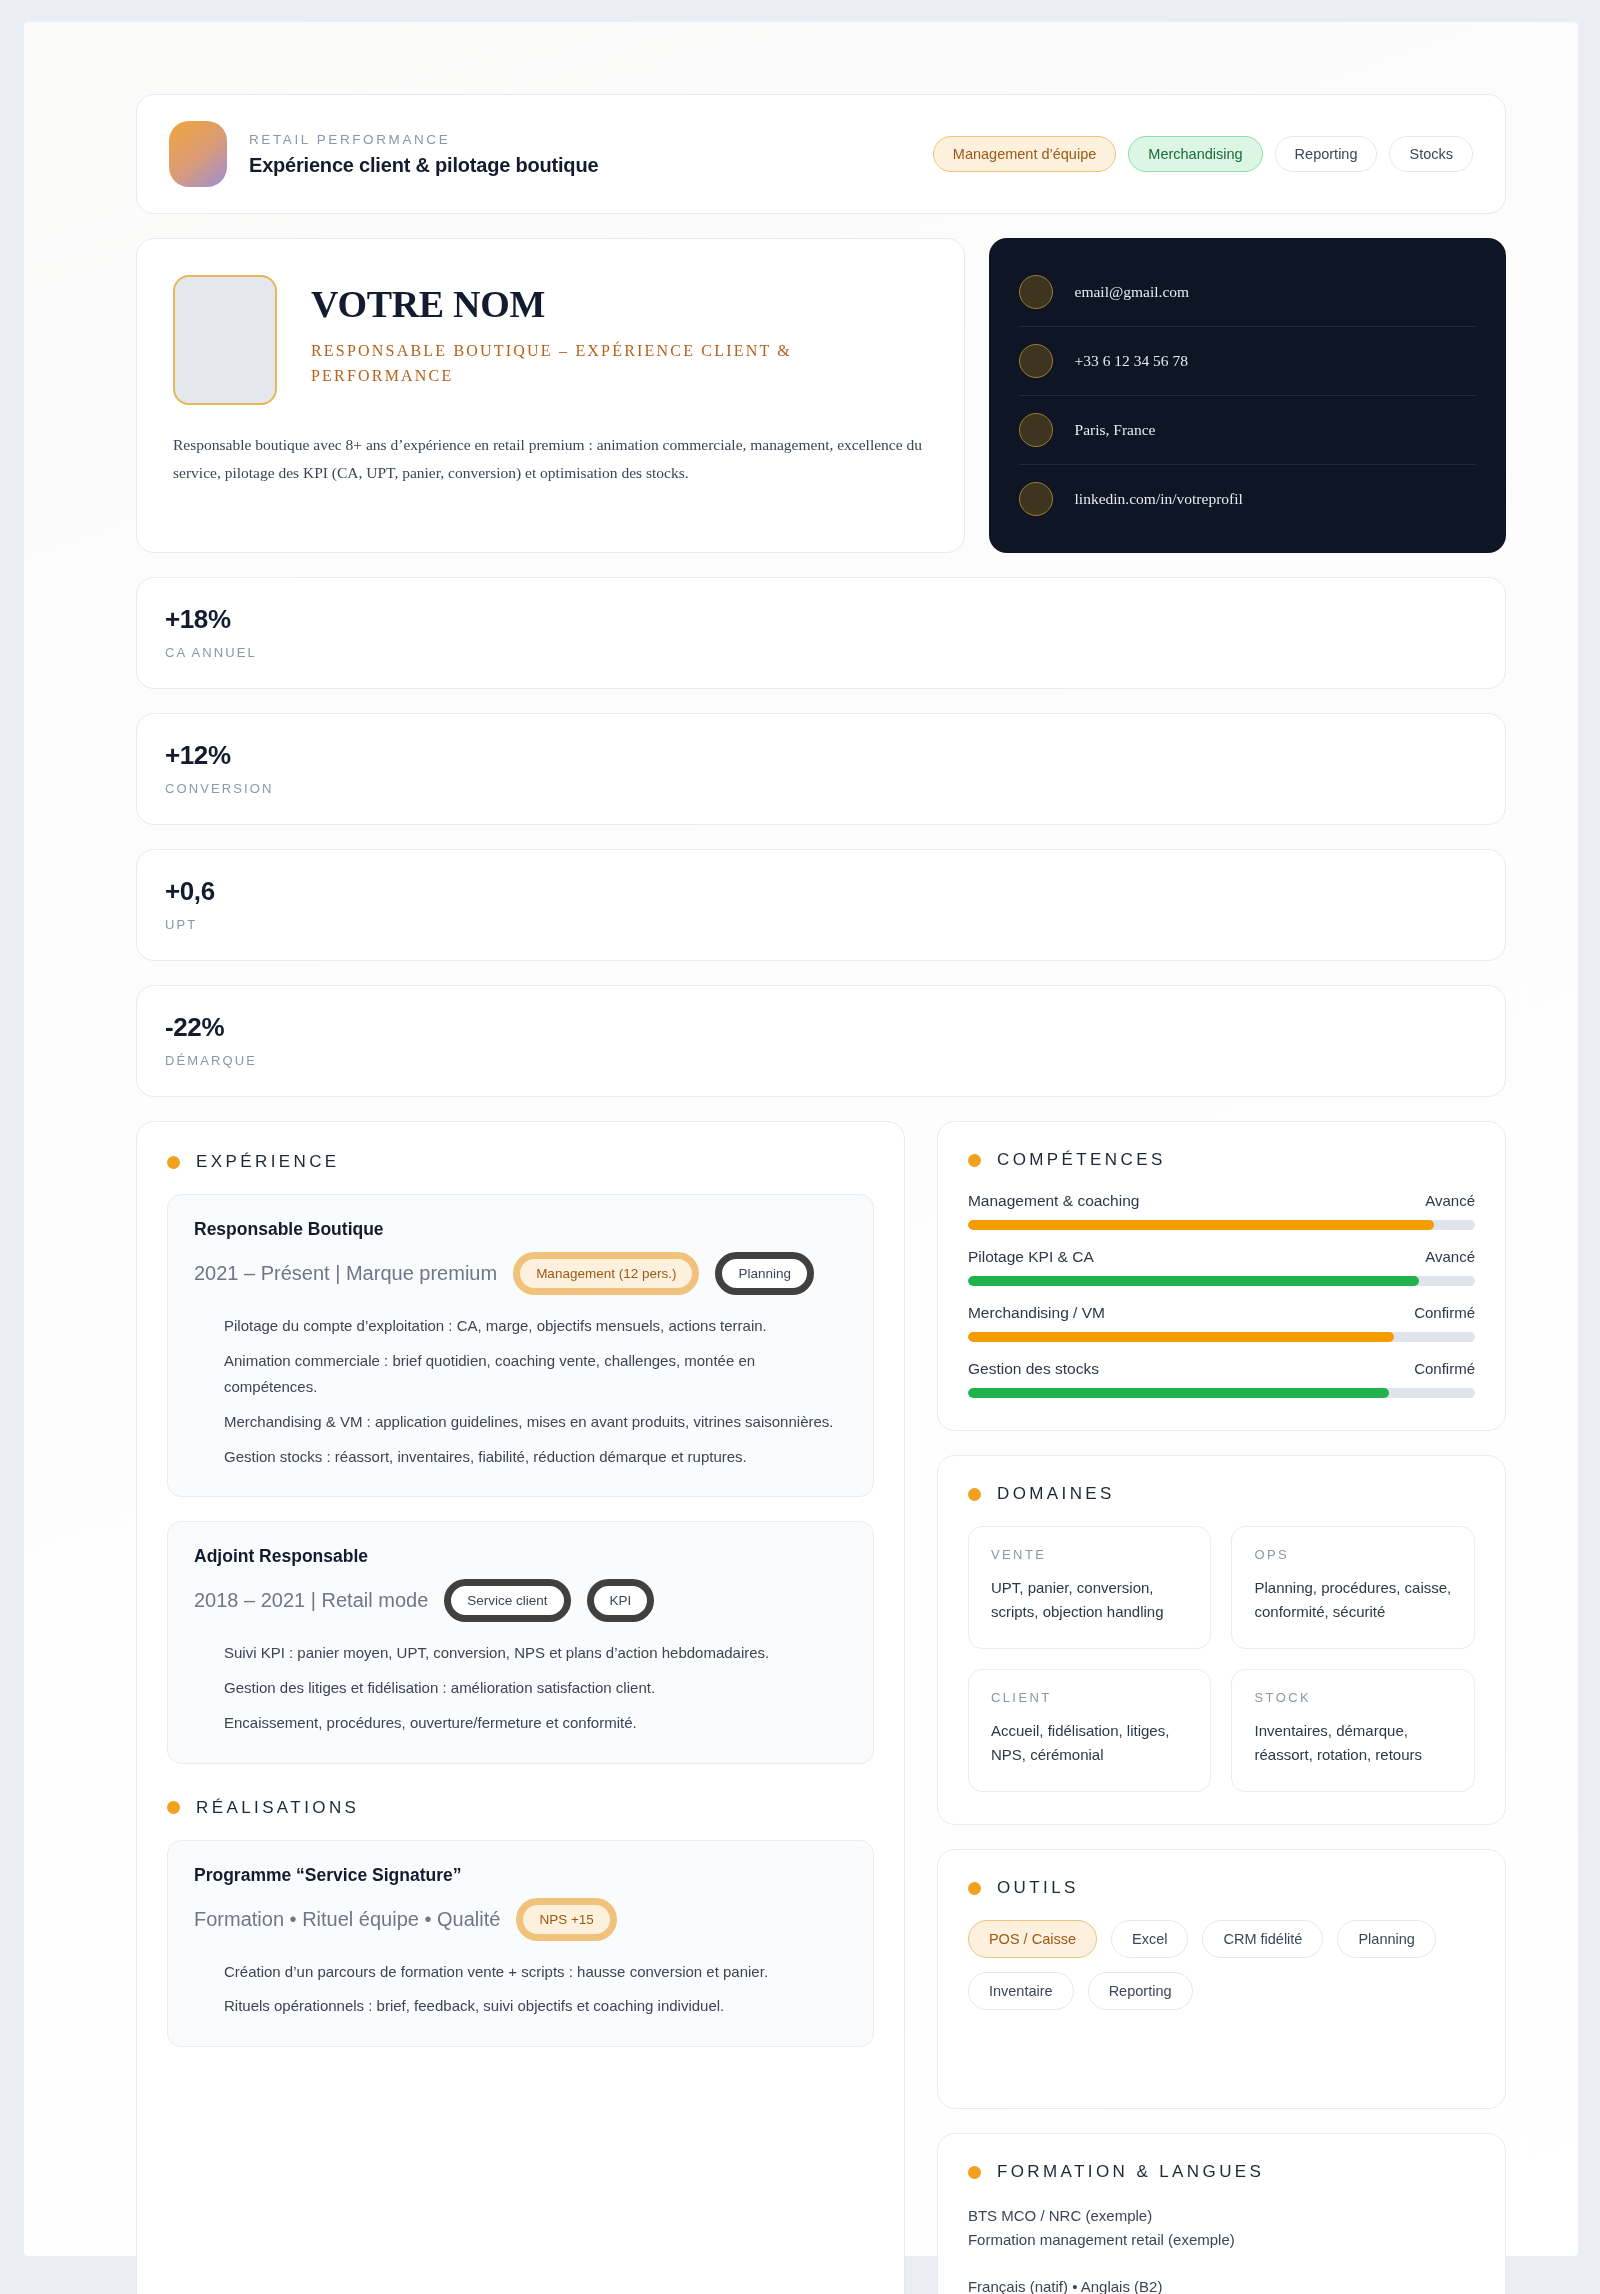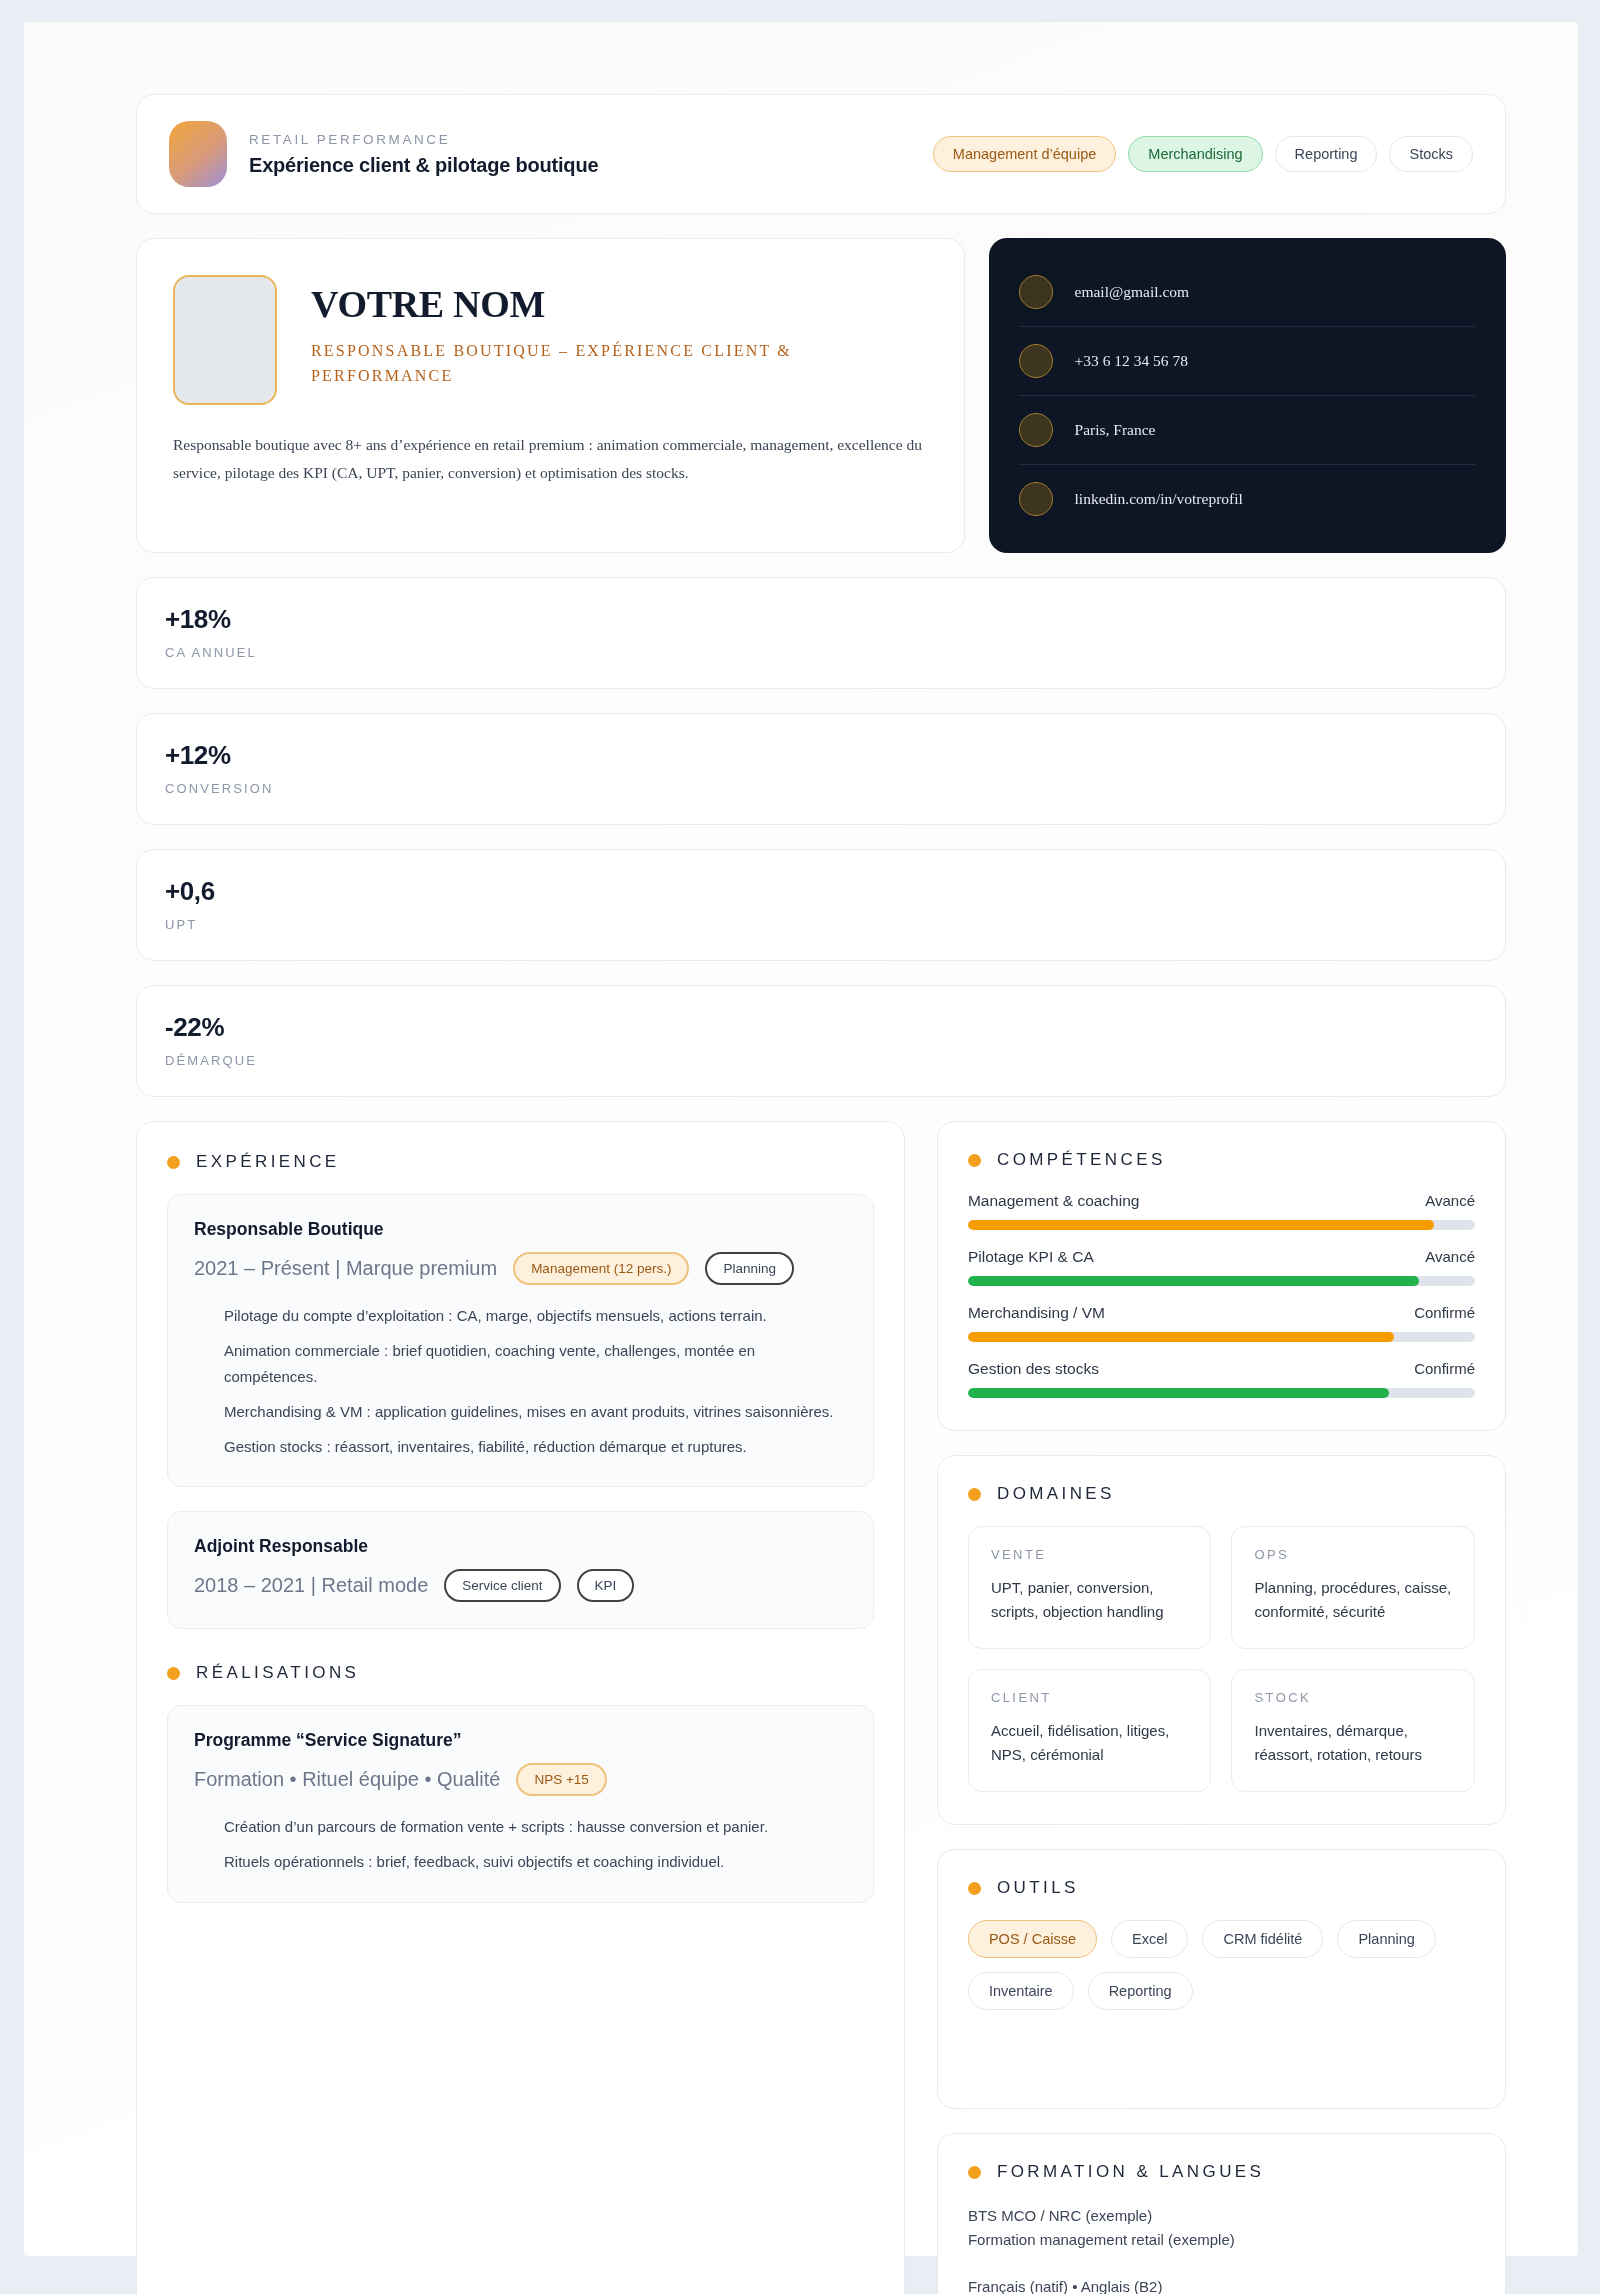--- a/index.html
+++ b/index.html
@@ -168,21 +168,21 @@
   .metarow {
     display: flex;
     align-items: center;
     gap: 16px;
     margin-top: 12px;
     flex-wrap: wrap;
   }
   .meta { font-size: 20px; color: #6d7789; }
   .tag {
     border-radius: 999px;
-    border: 2px solid #404040;
+    border: 7px solid #404040;
     background: #fff;
     color: #3c4659;
     font-size: 13.5px;
     padding: 7px 16px;
     white-space: nowrap;
   }
   .tag.amber { background: #fdf0dc; border-color: #f0c27b; color: #9a5a16; }
   .bullets { margin-top: 18px; }
   .bullet {
     font-size: 15px;
@@ -360,20 +360,25 @@
         </div>
       </div>
 
       <div class="entry">
         <div class="entrytitle">Adjoint Responsable</div>
         <div class="metarow">
           <div class="meta">2018 – 2021 | Retail mode</div>
           <div class="tag">Service client</div>
           <div class="tag">KPI</div>
         </div>
+        <div class="bullets">
+          <div class="bullet">Suivi KPI : panier moyen, UPT, conversion, NPS et plans d’action hebdomadaires.</div>
+          <div class="bullet">Gestion des litiges et fidélisation : amélioration satisfaction client.</div>
+          <div class="bullet">Encaissement, procédures, ouverture/fermeture et conformité.</div>
+        </div>
       </div>
 
       <div class="secblock">
         <div class="sechead">
           <div class="dot"></div>
           <div class="sectitle">RÉALISATIONS</div>
         </div>
 
         <div class="entry">
           <div class="entrytitle">Programme “Service Signature”</div>

